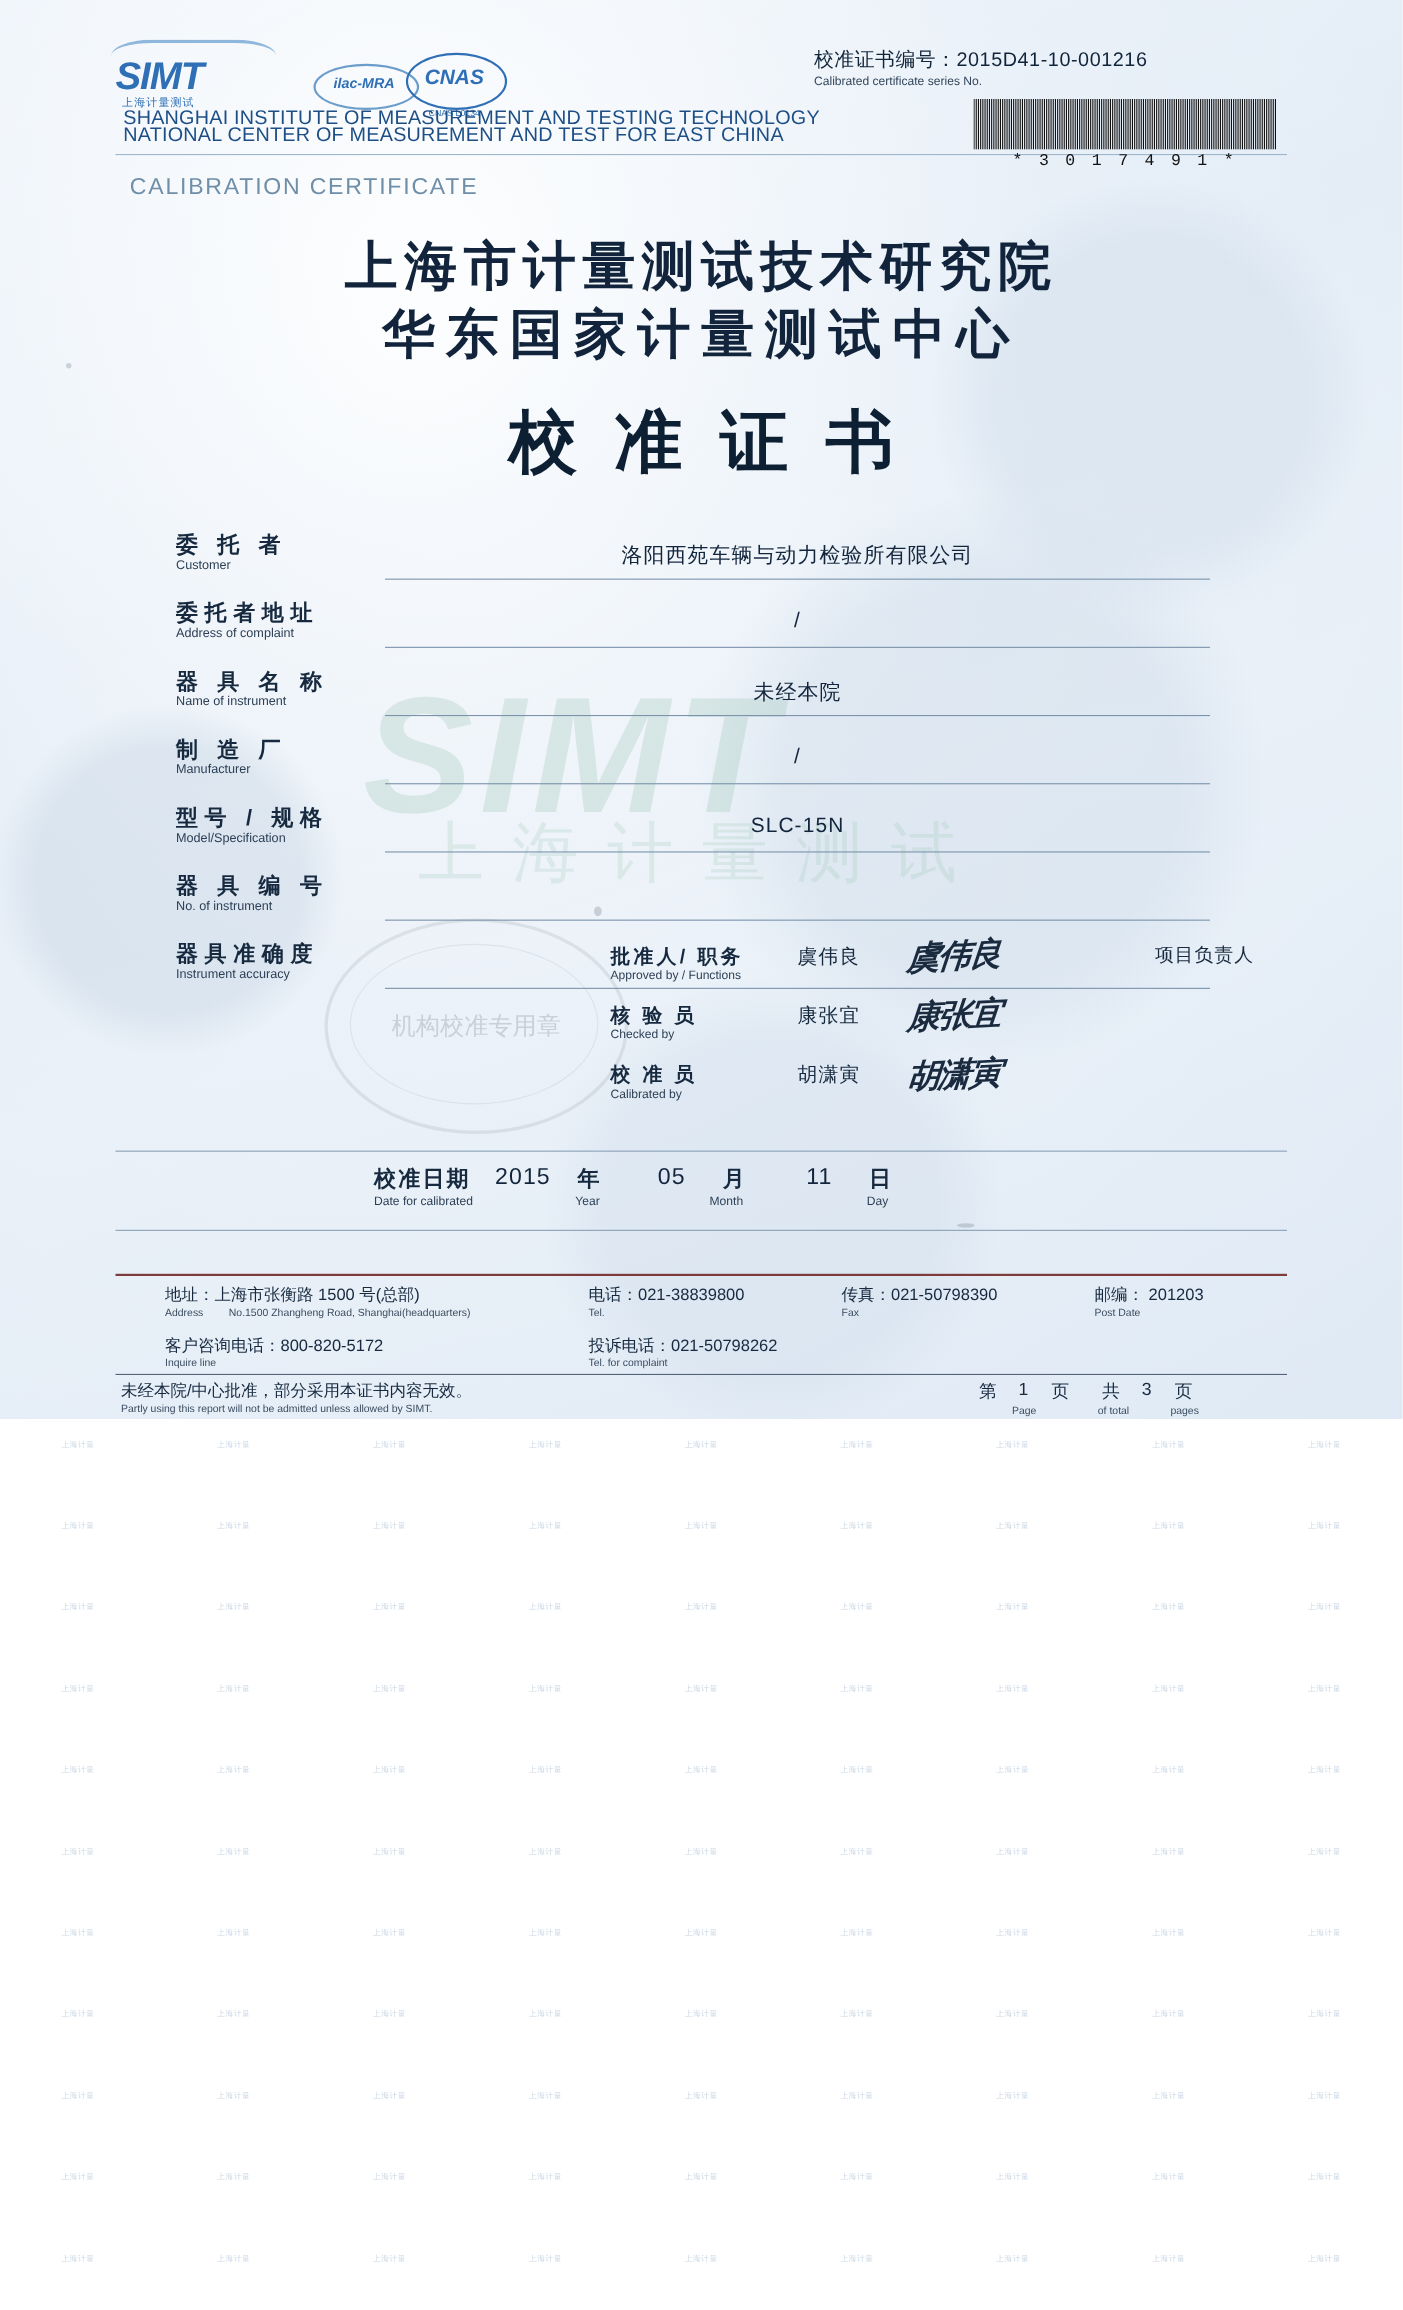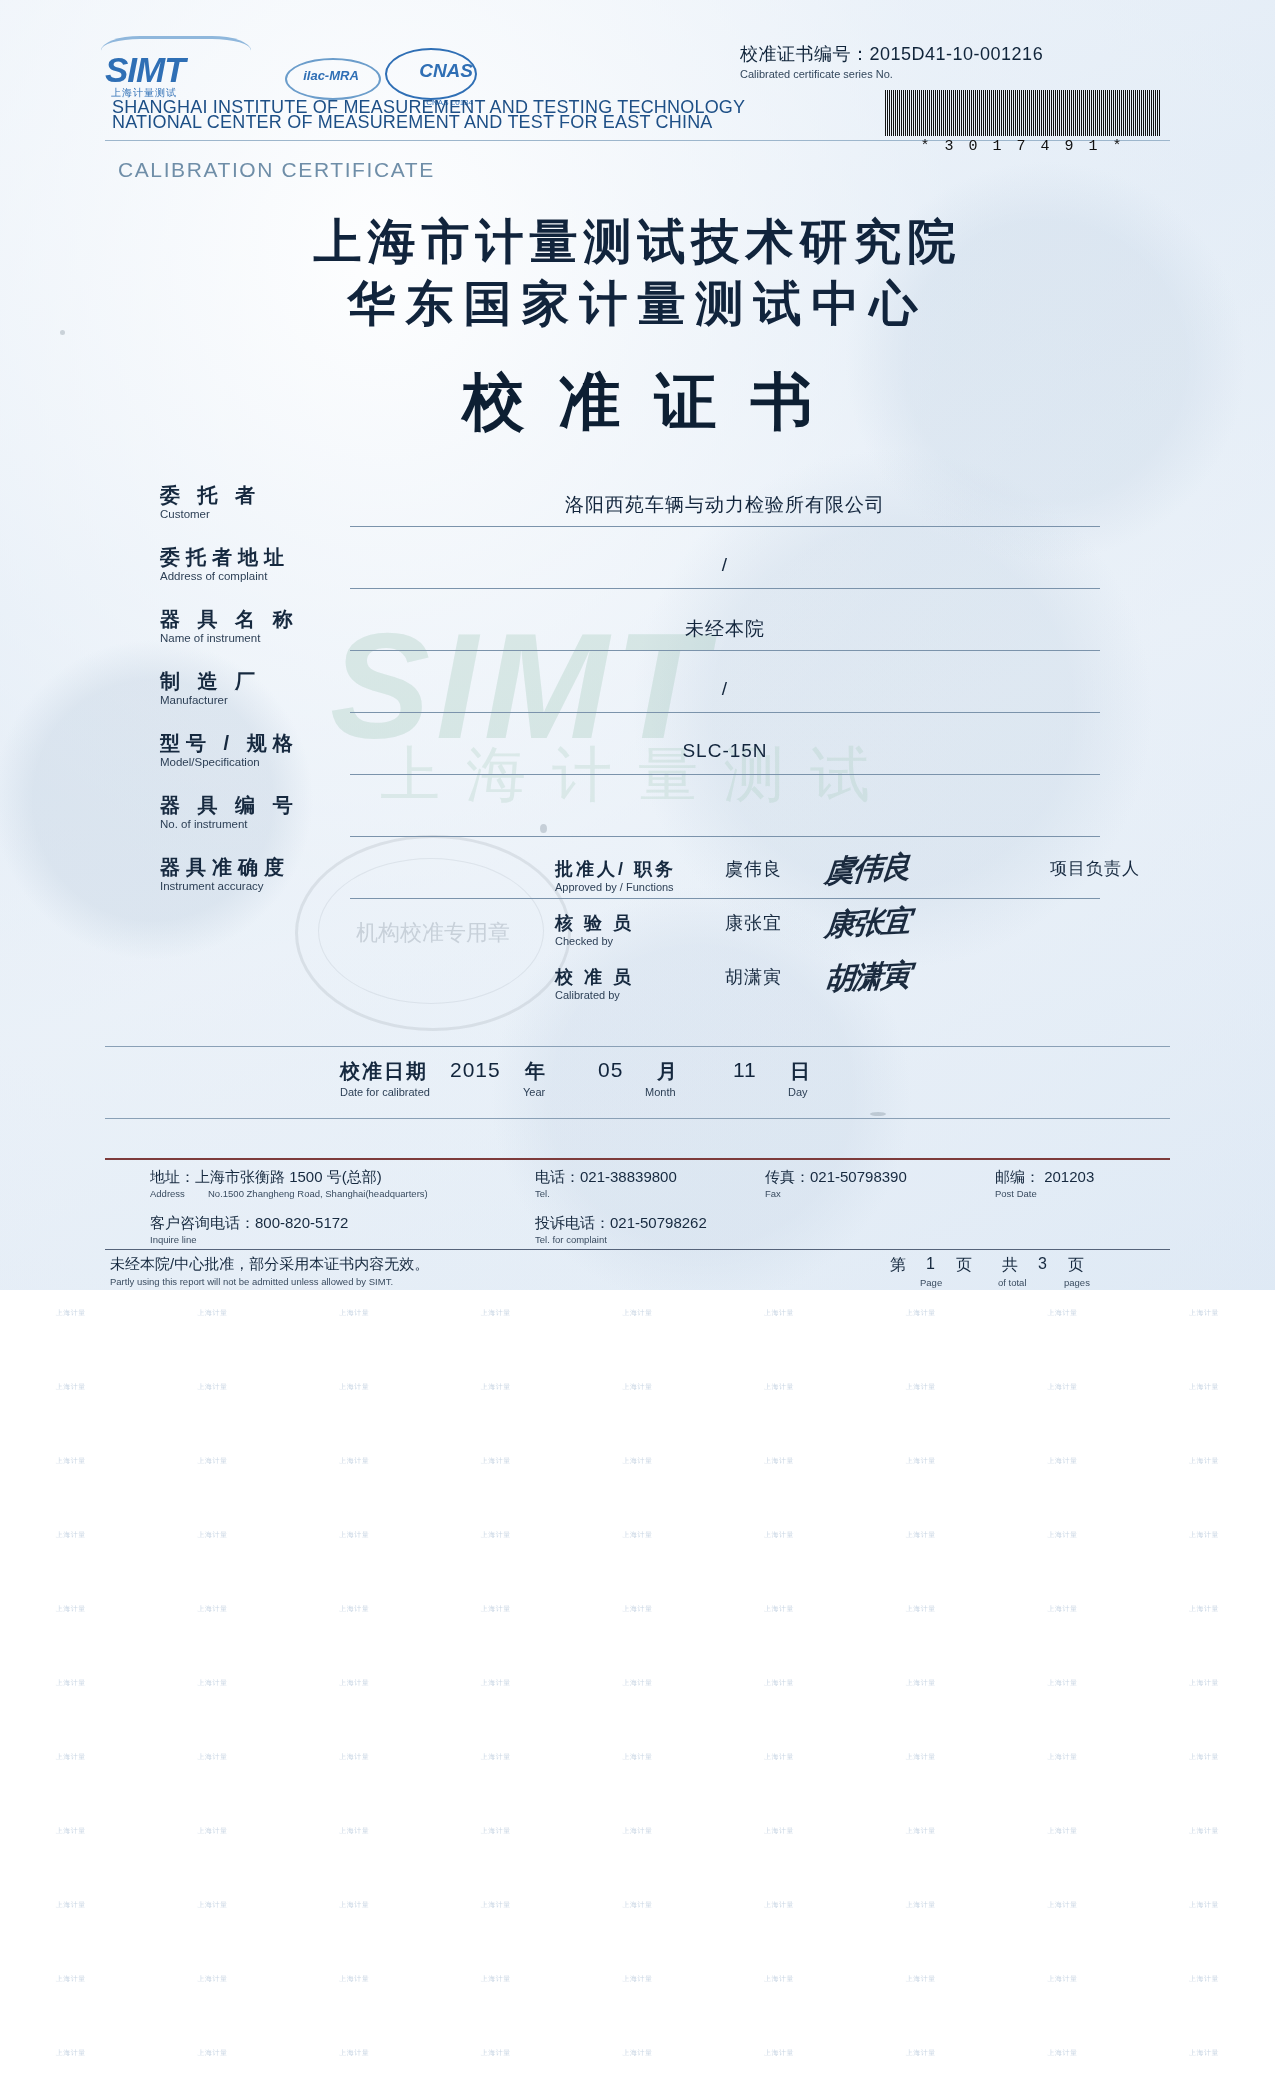--- a/index.html
+++ b/index.html
@@ -153,23 +153,23 @@
     position: absolute;
     left: 0; top: 14px;
     width: 92px;
     font-size: 13px;
     font-weight: bold;
     font-style: italic;
     color: #2f6fb5;
   }
   .cnas {
     position: absolute;
-    left: 280px; top: 20px;
+    left: 264px; top: 20px;
     width: 92px; height: 62px;
-    text-align: right;
+    text-align: center;
   }
   .cnas-circle {
     position: absolute;
     left: 0; top: 0;
     width: 88px; height: 48px;
     border: 2px solid #2f6fb5;
     border-radius: 50%;
   }
   .cnas-label {
     position: absolute;

